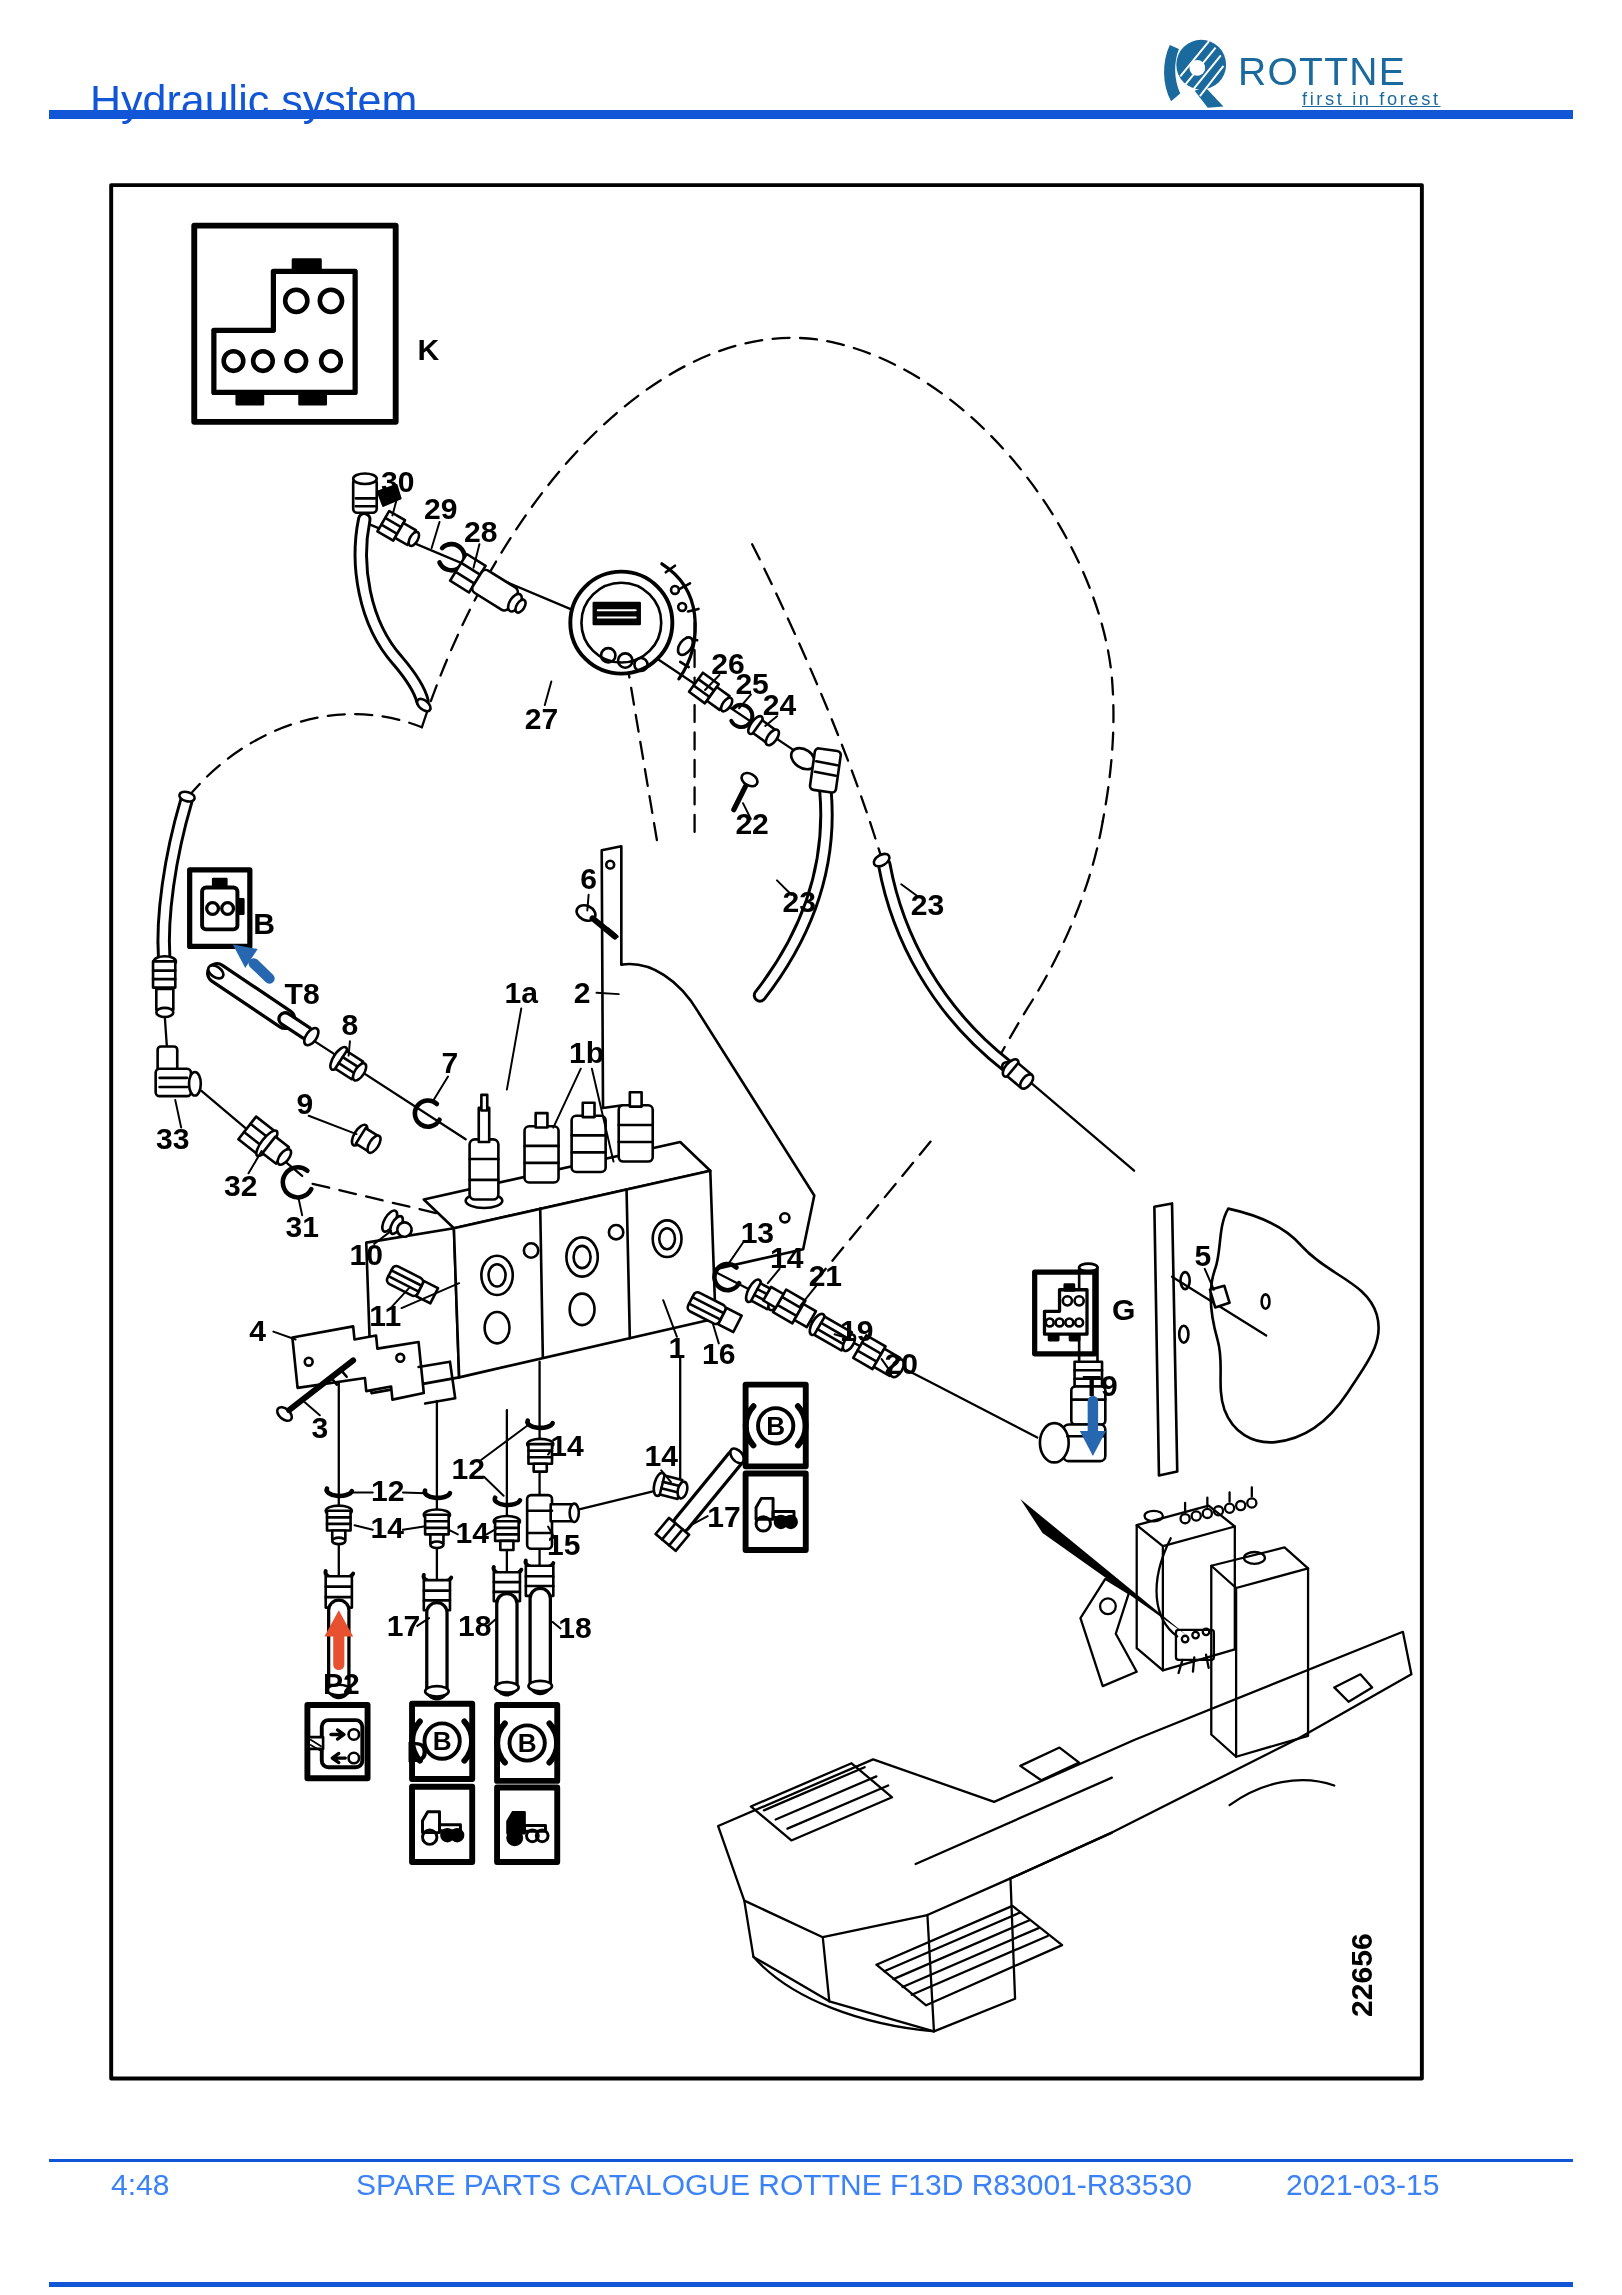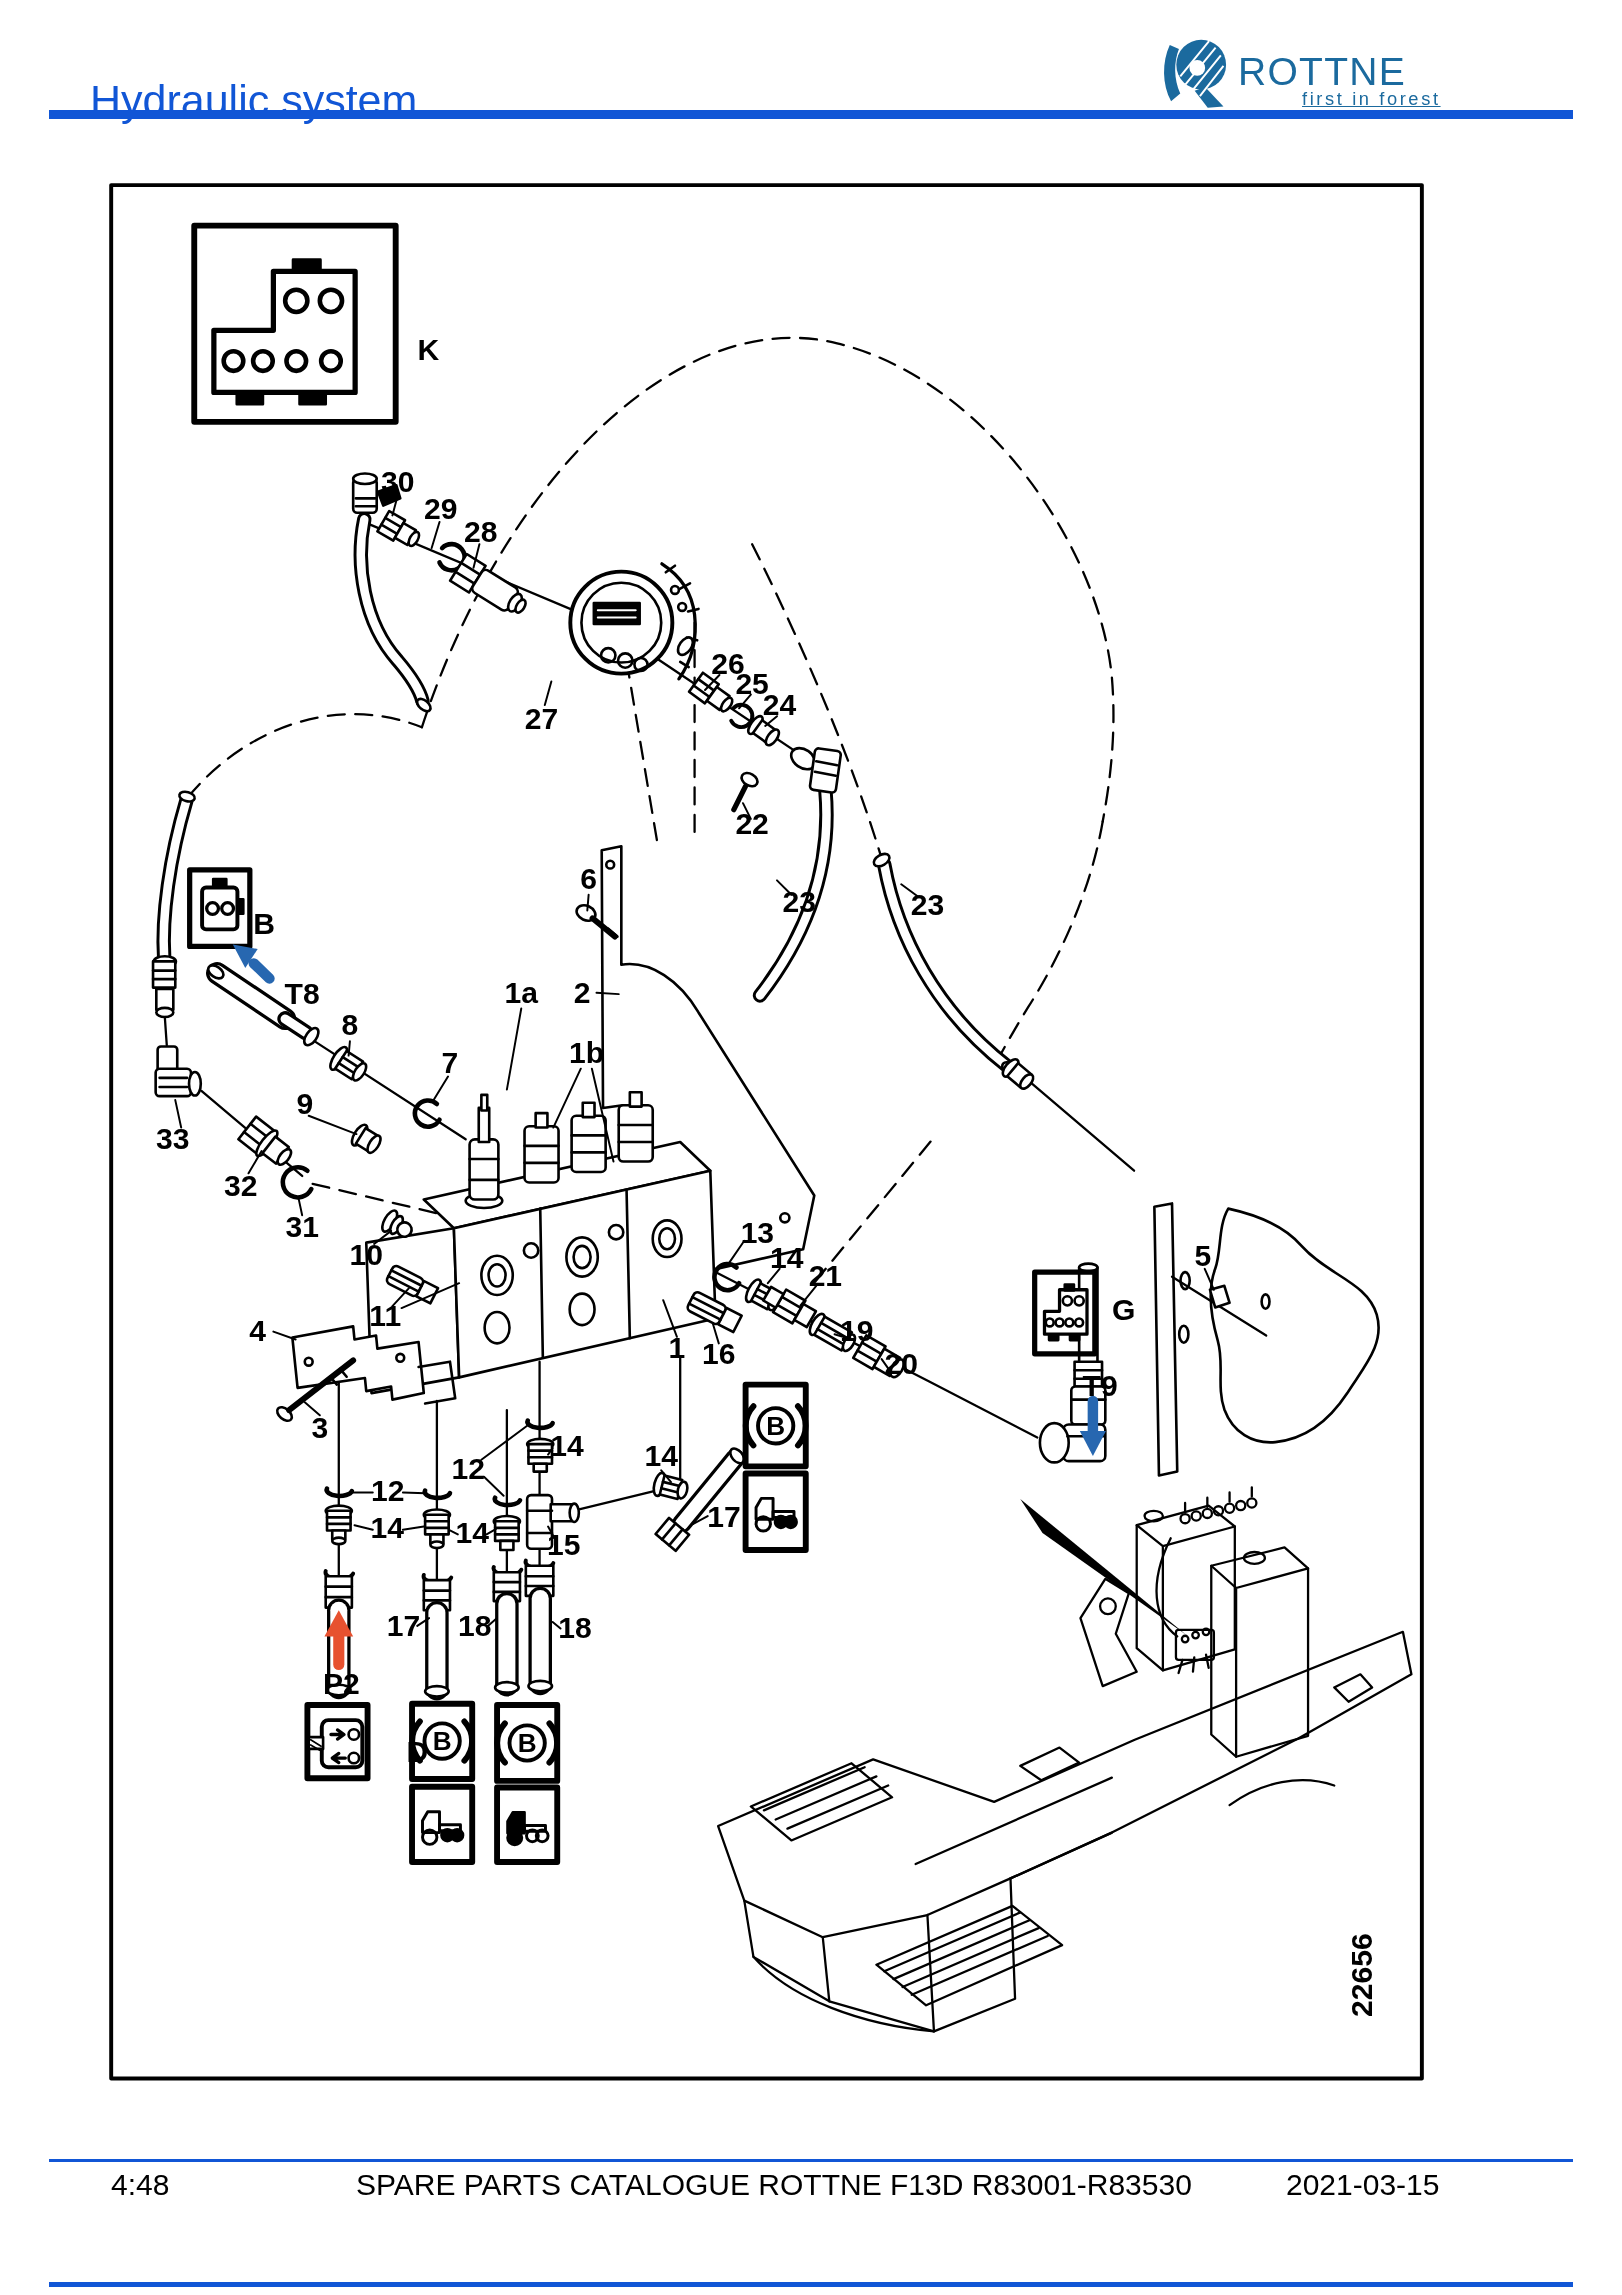--- a/index.html
+++ b/index.html
@@ -7,21 +7,21 @@
     width:1622px;height:2295px;background:#ffffff;position:relative;
     font-family:"Liberation Sans", sans-serif;overflow:hidden;
   }
   .abs{position:absolute;}
   .hdr-title{left:90px;top:76px;font-size:43px;color:#1156d6;white-space:nowrap;}
   .hdr-bar{left:49px;top:110px;width:1524px;height:8.5px;background:#1156d6;}
   .logo-brand{left:1218px;top:50px;font-size:39px;font-weight:normal;color:#1b6a9e;letter-spacing:1.3px;margin-left:20px;}
   .logo-tag{left:1302px;top:88px;font-size:18.3px;color:#1b6a9e;letter-spacing:2.6px;text-decoration:underline;}
   .ftr-line{left:49px;top:2159px;width:1524px;height:3.3px;background:#1156d6;}
   .ftr-bottom{left:49px;top:2282px;width:1524px;height:4.6px;background:#1156d6;}
-  .ftr-text{top:2168px;font-size:30px;color:#000000;white-space:nowrap;}
+  .ftr-text{top:2168px;font-size:30px;color:#3b82f6;white-space:nowrap;}
   .ftr-page{left:111px;}
   .ftr-cat{left:356px;}
   .ftr-date{left:1286px;}
   svg text{font-family:"Liberation Sans", sans-serif;}
   .callouts text{font-weight:bold;fill:#000;text-anchor:middle;font-size:46px;}
   .brakeletter{font-weight:bold;fill:#000;text-anchor:middle;font-size:40px;}
 </style>
 </head>
 <body>
 

